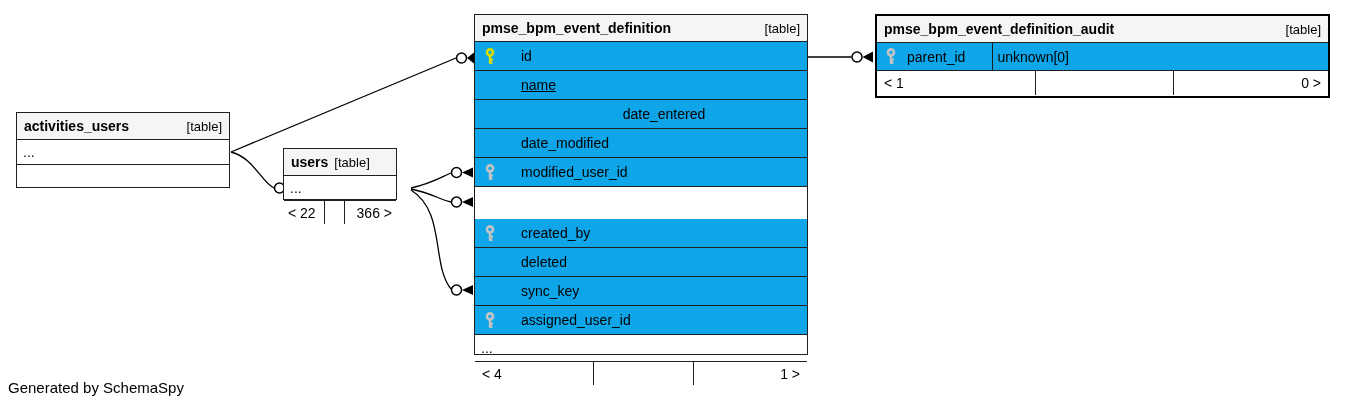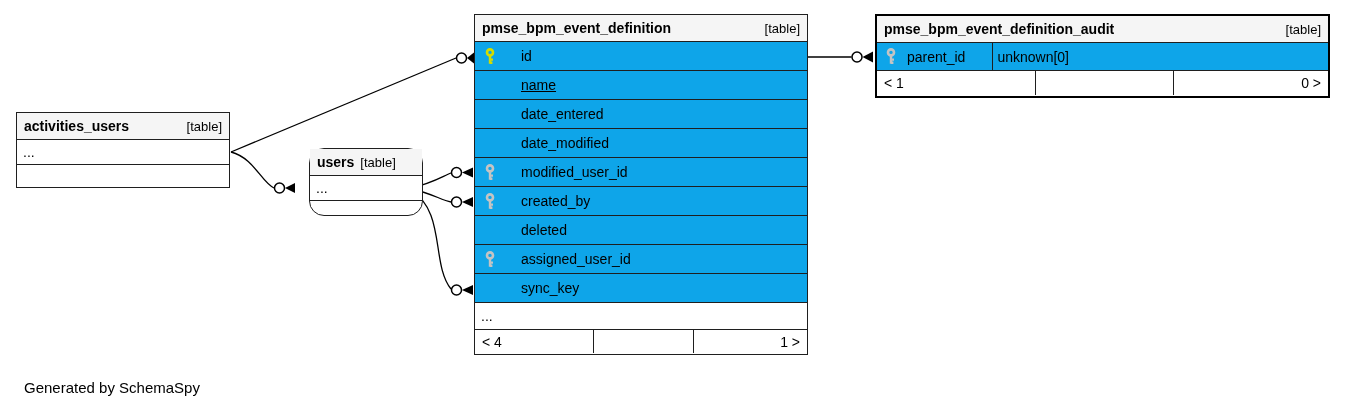--- a/index.html
+++ b/index.html
@@ -21,21 +21,21 @@
   .keycell.narrow{width:30px;min-width:30px;padding-left:8px;}
   .colname{white-space:nowrap;}
   .key{display:inline-flex;color:transparent;}
   .key.pk{color:#d4dc00;}
   .key.fk{color:#c4c4c4;}
   .ellipsis-row{display:flex;align-items:center;padding-left:6px;border-bottom:1px solid #1f1f1f;box-sizing:border-box;}
   .pager{display:flex;box-sizing:border-box;}
   .pager .cell{box-sizing:border-box;border-right:1px solid #1f1f1f;display:flex;align-items:center;padding:0 7px;white-space:nowrap;}
   .pager .cell:last-child{border-right:none;justify-content:flex-end;}
   .typecell{border-left:1px solid #1f1f1f;box-sizing:border-box;display:flex;align-items:center;padding:0 4px;white-space:nowrap;height:100%;margin-left:auto;}
-  #generated-note{position:absolute;left:24px;top:379px;font-size:15px;z-index:1;}
+  #generated-note{position:absolute;left:8px;top:379px;font-size:15px;z-index:1;}
 </style>
 </head>
 <body>
 
 <div id="canvas">
 
   <svg id="rels" width="1347" height="409">
     <g stroke="#000" stroke-width="1.3" fill="none">
       <path d="M231,152 L456,58"></path>
       <path d="M231,152 C254,158 262,183 274,188"></path>
@@ -65,27 +65,32 @@
   <div class="table" style="left:16px;top:112px;width:214px;height:76px;">
     <div class="hdr" style="height:27px;">
       <span class="tname">activities_users</span>
       <span class="badge">[table]</span>
     </div>
     <div class="ellipsis-row" style="height:25px;">
       <span>...</span>
     </div>
   </div>
 
-  <div class="table" style="left:309px;top:148px;width:114px;height:68px;border-radius:15px;">
+  <div class="table" style="left:283px;top:148px;width:114px;height:52px;">
     <div class="hdr" style="height:27px;justify-content:flex-start;">
       <span class="tname">users</span>
       <span class="badge" style="margin-left:6px;">[table]</span>
     </div>
     <div class="ellipsis-row" style="height:25px;">
       <span>...</span>
+    </div>
+    <div class="pager" style="height:23px;">
+      <div class="cell" style="width:41px;padding:0 4px;">&lt; 22</div>
+      <div class="cell" style="width:20px;padding:0 2px;"></div>
+      <div class="cell" style="flex:1;padding:0 4px;">366 &gt;</div>
     </div>
   </div>
 
   <div class="table" style="left:474px;top:14px;width:334px;height:341px;">
     <div class="hdr" style="height:27px;justify-content:space-between;">
       <span class="tname">pmse_bpm_event_definition</span>
       <span class="badge">[table]</span>
     </div>
     <div class="crow" style="height:29px;">
       <span class="keycell">
@@ -95,68 +100,68 @@
               <path d="M6 7.4 V15.8 M6 11.6 H9 M6 14.8 H8.4" stroke="currentColor" stroke-width="2.4" fill="none"></path>
             </svg>
       </span>
         </span>
       <span class="colname">id</span>
     </div>
     <div class="crow" style="height:29px;text-decoration:underline;">
       <span class="keycell"></span>
       <span class="colname">name</span>
     </div>
-    <div class="crow" style="height:29px;">
+    <div class="crow" style="height:29px;justify-content:center;">
       <span class="keycell"></span>
       <span class="colname">date_entered</span>
     </div>
     <div class="crow" style="height:29px;">
       <span class="keycell"></span>
       <span class="colname">date_modified</span>
     </div>
     <div class="crow" style="height:29px;">
       <span class="keycell">
           <span class="key fk">
         <svg width="12" height="17" viewBox="0 0 12 17">
               <circle cx="6" cy="4.4" r="3" fill="none" stroke="currentColor" stroke-width="2.6"></circle>
               <path d="M6 7.4 V15.8 M6 11.6 H9 M6 14.8 H8.4" stroke="currentColor" stroke-width="2.4" fill="none"></path>
             </svg>
       </span>
         </span>
       <span class="colname">modified_user_id</span>
     </div>
-    <div class="crow" style="height:29px;">
+    <div class="crow" style="height:29px;margin-top:32px;">
       <span class="keycell">
           <span class="key fk">
         <svg width="12" height="17" viewBox="0 0 12 17">
               <circle cx="6" cy="4.4" r="3" fill="none" stroke="currentColor" stroke-width="2.6"></circle>
               <path d="M6 7.4 V15.8 M6 11.6 H9 M6 14.8 H8.4" stroke="currentColor" stroke-width="2.4" fill="none"></path>
             </svg>
       </span>
         </span>
       <span class="colname">created_by</span>
     </div>
     <div class="crow" style="height:29px;">
       <span class="keycell"></span>
       <span class="colname">deleted</span>
     </div>
     <div class="crow" style="height:29px;">
+      <span class="keycell"></span>
+      <span class="colname">sync_key</span>
+    </div>
+    <div class="crow" style="height:29px;">
       <span class="keycell">
           <span class="key fk">
         <svg width="12" height="17" viewBox="0 0 12 17">
               <circle cx="6" cy="4.4" r="3" fill="none" stroke="currentColor" stroke-width="2.6"></circle>
               <path d="M6 7.4 V15.8 M6 11.6 H9 M6 14.8 H8.4" stroke="currentColor" stroke-width="2.4" fill="none"></path>
             </svg>
       </span>
         </span>
       <span class="colname">assigned_user_id</span>
-    </div>
-    <div class="crow" style="height:29px;">
-      <span class="keycell"></span>
-      <span class="colname">sync_key</span>
     </div>
     <div class="ellipsis-row" style="height:27px;">
       <span>...</span>
     </div>
     <div class="pager" style="height:23px;">
       <div class="cell" style="width:119px;">&lt; 4</div>
       <div class="cell" style="width:100px;"></div>
       <div class="cell" style="flex:1;">1 &gt;</div>
     </div>
   </div>

